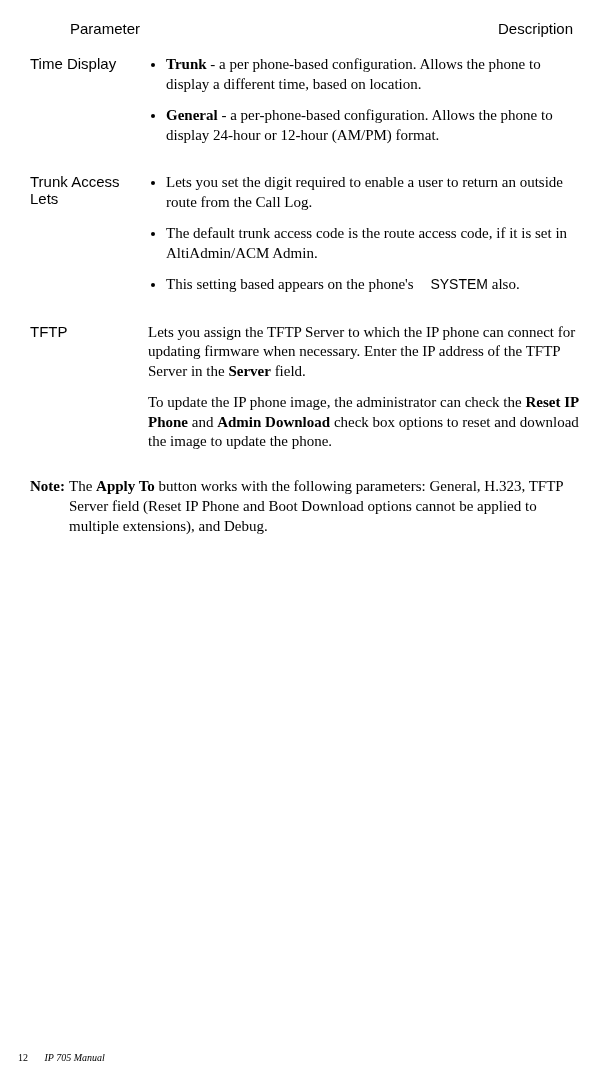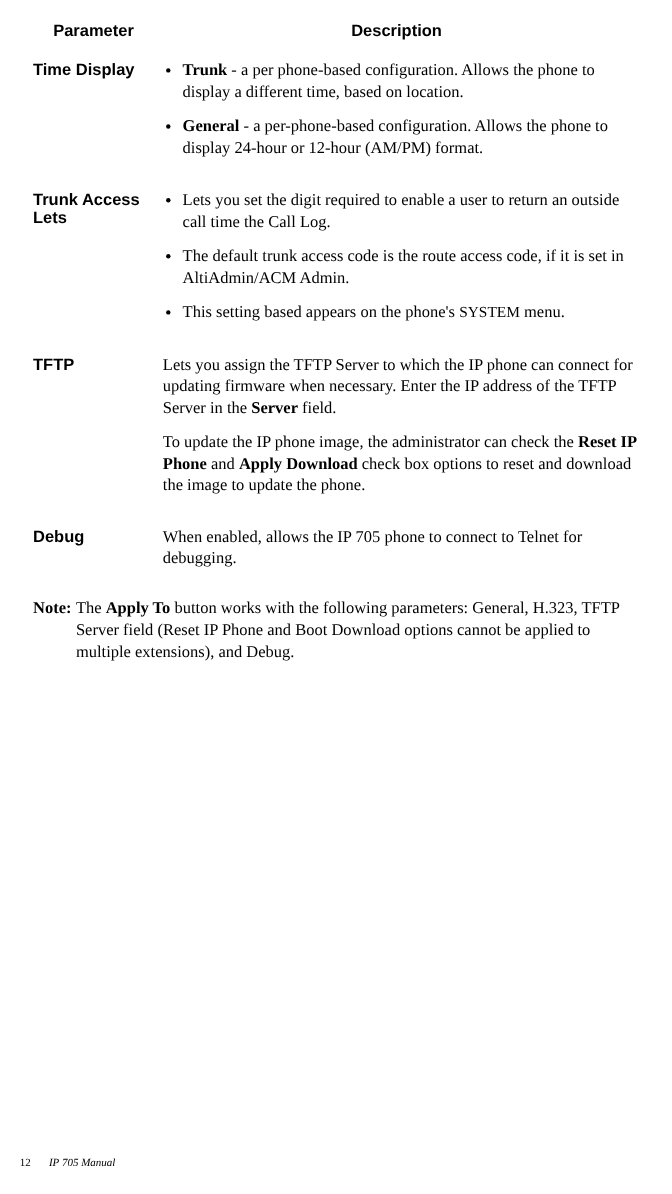--- a/index.html
+++ b/index.html
@@ -15,30 +15,30 @@
   }
   .page {
     padding: 20px 30px 0 30px;
     box-sizing: border-box;
   }
   table.params {
     border-collapse: collapse;
     width: 100%;
   }
   table.params th {
-    text-align: center;
+    text-align: right;
     font-family: Arial, Helvetica, sans-serif;
-    font-weight: bold;
+    font-weight: normal;
     font-size: 15px;
     padding: 0 8px 14px 0;
     vertical-align: top;
   }
   table.params td.param {
     font-family: Arial, Helvetica, sans-serif;
-    font-weight: bold;
+    font-weight: normal;
     font-size: 15px;
     vertical-align: top;
     width: 110px;
     padding: 4px 8px 12px 0;
   }
   table.params td.desc {
     vertical-align: top;
     padding: 4px 0 12px 0;
   }
   ul.bullets {
@@ -48,22 +48,23 @@
   }
   ul.bullets li {
     margin-bottom: 12px;
     line-height: 1.3;
   }
   .plain-para {
     margin: 0 0 12px 0;
     line-height: 1.3;
   }
   .monospace {
-    font-family: Liberation Serif, serif;
+    font-family: Liberation Sans, sans-serif;
     font-size: 14px;
+    margin-left: 13px;
   }
   .note-block {
     display: flex;
     align-items: flex-start;
     line-height: 1.35;
     justify-content: space-between;
   }
   .note-label {
     font-weight: bold;
     flex: 0 0 auto;
@@ -111,49 +112,41 @@
               <b>General</b><span> - a per-phone-based configuration. Allows the phone to display 24-hour or 12-hour (AM/PM) format.</span>
             </li>
           </ul>
         </td>
       </tr>
 
       <tr>
         <td class="param">Trunk Access Lets</td>
         <td class="desc">
           <ul class="bullets">
-            <li><span>Lets you set the digit required to enable a user to return an outside call time the Call Log.</span></li>
+            <li><span>Lets you set the digit required to enable a user to return an outside route from the Call Log.</span></li>
             <li><span>The default trunk access code is the route access code, if it is set in AltiAdmin/ACM Admin.</span></li>
             <li>
-              <span>This setting based appears on the phone's </span><span class="monospace">SYSTEM</span><span> menu.</span>
+              <span>This setting based appears on the phone's </span><span class="monospace">SYSTEM</span><span> also.</span>
             </li>
           </ul>
         </td>
       </tr>
 
       <tr>
         <td class="param">TFTP</td>
         <td class="desc">
           <p class="plain-para">
             <span>Lets you assign the TFTP Server to which the IP phone can connect for updating firmware when necessary. Enter the IP address of the TFTP Server in the </span><b>Server</b><span> field.</span>
           </p>
           <p class="plain-para">
-            <span>To update the IP phone image, the administrator can check the </span><b>Reset IP Phone</b><span> and </span><b>Apply Download</b><span> check box options to reset and download the image to update the phone.</span>
+            <span>To update the IP phone image, the administrator can check the </span><b>Reset IP Phone</b><span> and </span><b>Admin Download</b><span> check box options to reset and download the image to update the phone.</span>
           </p>
         </td>
       </tr>
 
-      <tr>
-        <td class="param">Debug</td>
-        <td class="desc">
-          <p class="plain-para">
-            <span>When enabled, allows the IP 705 phone to connect to Telnet for debugging.</span>
-          </p>
-        </td>
-      </tr>
     </tbody>
   </table>
 
   <div class="note-block">
     <span class="note-label">Note:</span>
     <span class="note-body">
       <span>The </span><b>Apply To</b><span> button works with the following parameters: General, H.323, TFTP Server field (Reset IP Phone and Boot Download options cannot be applied to multiple extensions), and Debug.</span>
     </span>
   </div>
 

